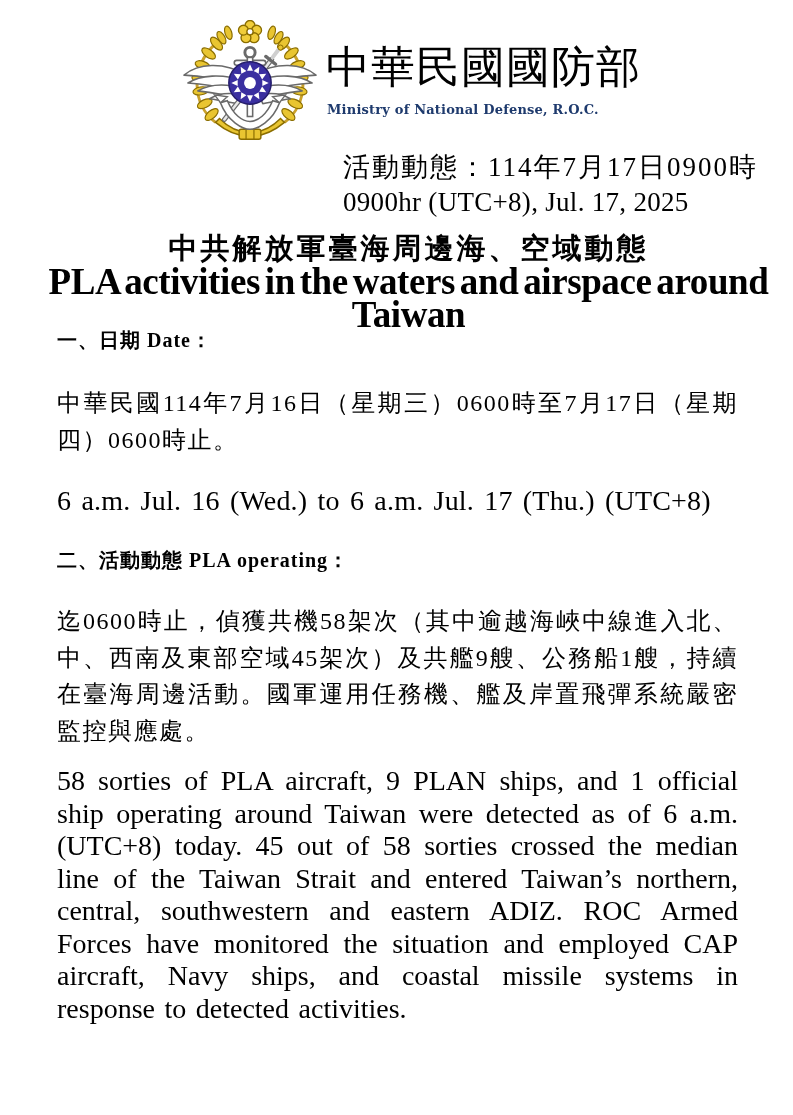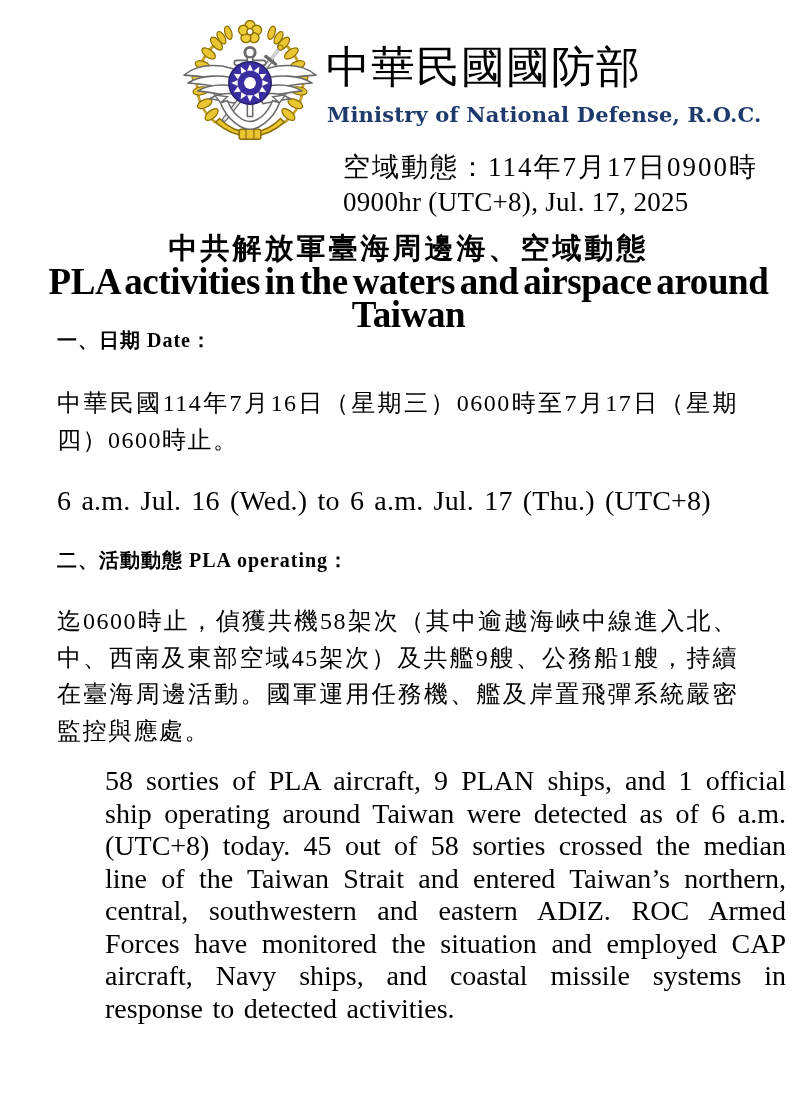--- a/index.html
+++ b/index.html
@@ -10,21 +10,21 @@
   }
   
   .emblem { position:absolute; left:176px; top:20px; width:148px; height:128px; }
   .org-zh {
     position:absolute; left:326px; top:44px; width:320px;
     font-size:44px; font-weight:400; letter-spacing:1px; line-height:1.1;
     white-space:nowrap;
   }
   .org-en {
     position:absolute; left:327px; top:102px; width:330px;
-    font-size:21px; font-weight:700; color:#1e3a6d; letter-spacing:0.2px;
+    font-size:13px; font-weight:700; color:#1e3a6d; letter-spacing:0.2px;
     font-family:"DejaVu Serif","Liberation Serif",serif; white-space:nowrap;
   }
   
   .release { position:absolute; left:343px; top:150px; font-size:27px; line-height:35px; }
   .release .zh { letter-spacing:2px; white-space:nowrap; }
   .release .en { letter-spacing:0.3px; white-space:nowrap; }
   
   .doc-title { position:absolute; left:0; top:231px; width:793px; text-align:center; font-weight:700;margin-left:12px; }
   .doc-title .zh { font-size:29px; line-height:34px; letter-spacing:3px; }
   .doc-title .en { font-size:37px; line-height:33px; word-spacing:-4px; letter-spacing:-0.4px; }
@@ -33,21 +33,21 @@
     position:absolute; left:57px; width:680px;
     font-size:20px; font-weight:700; letter-spacing:1px; white-space:nowrap;
   }
   .h1 { top:327px; }
   .h2 { top:547px; }
   .para { position:absolute; left:57px; width:681px; text-align:justify; text-align-last:left; }
   .para-zh { font-size:24px; line-height:36.5px; letter-spacing:1.5px; }
   .p-date-zh { top:385px; }
   .p-date-en { top:484px; font-size:28px; line-height:33px; letter-spacing:0.2px; word-spacing:3px; white-space:nowrap; }
   .p-act-zh { top:603px; }
-  .p-act-en { top:765px; font-size:28px; line-height:32.5px; word-spacing:2.5px;margin-left:48px; }
+  .p-act-en { top:765px; font-size:28px; line-height:32.5px; word-spacing:2.5px; }
 </style>
 </head>
 <body>
 
 <div class="page">
 
   <svg class="emblem" viewBox="0 0 150 130" aria-hidden="true">
 
     <g id="wheatL">
       <path d="M40 104 C 16 86 14 48 40 24" stroke="#c9a12b" stroke-width="3" fill="none"></path>
@@ -123,21 +123,21 @@
       <circle cx="70.9" cy="18" r="5"></circle>
       <circle cx="68.3" cy="10.3" r="5"></circle>
       <circle cx="75" cy="12" r="3.2" fill="#ffffff"></circle>
     </g>
   </svg>
 
   <div class="org-zh">中華民國國防部</div>
   <div class="org-en">Ministry of National Defense, R.O.C.</div>
 
   <div class="release">
-    <div class="zh">空域動態：114年7月17日0900時</div>
+    <div class="zh">活動動態：114年7月17日0900時</div>
     <div class="en">0900hr (UTC+8), Jul. 17, 2025</div>
   </div>
 
   <div class="doc-title">
     <div class="zh">中共解放軍臺海周邊海、空域動態</div>
     <div class="en">PLA activities in the waters and airspace around Taiwan</div>
   </div>
 
   <div class="sec-heading h1">一、日期 Date：</div>
   <div class="para para-zh p-date-zh">中華民國114年7月16日（星期三）0600時至7月17日（星期四）0600時止。</div>

